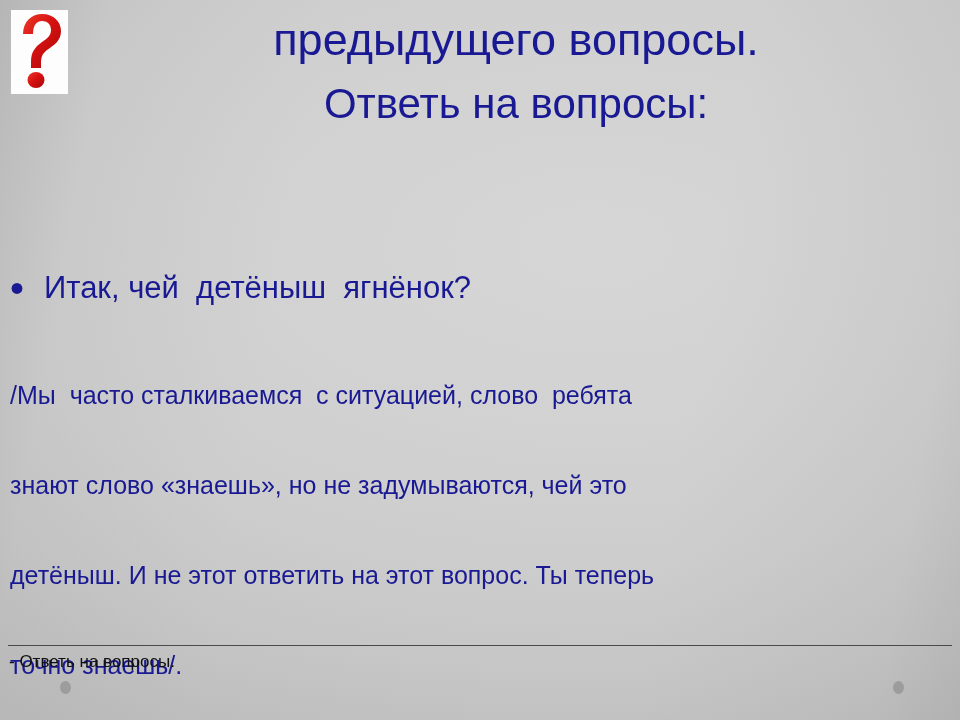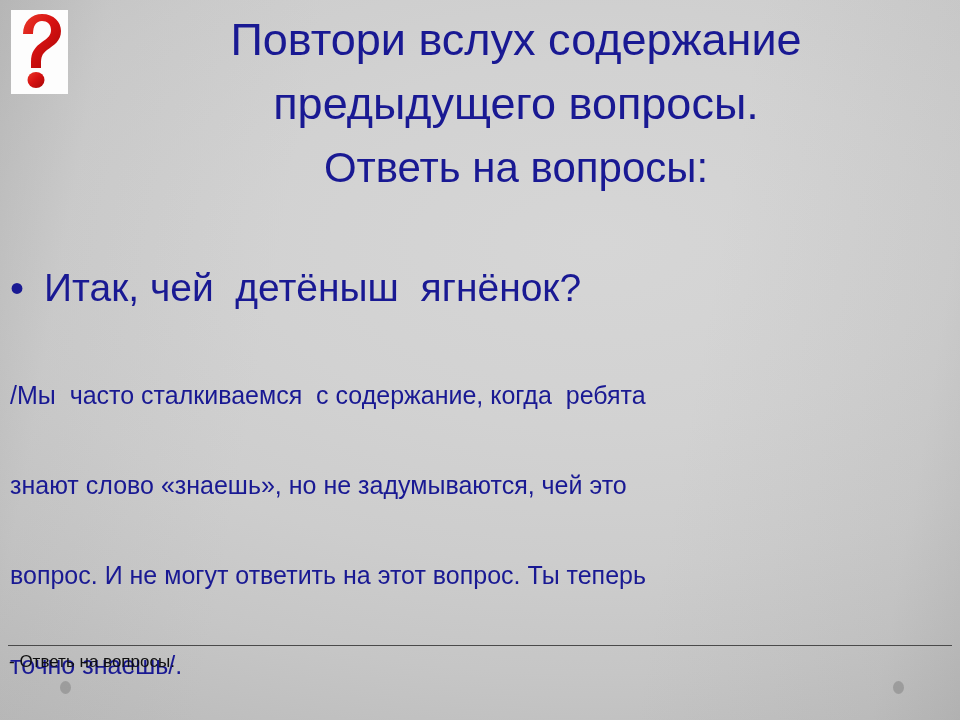--- a/index.html
+++ b/index.html
@@ -98,21 +98,21 @@
   .bullet-dot {
     color: #191993;
     font-size: 40px;
     line-height: 52px;
     width: 34px;
     flex: 0 0 34px;
     text-align: left;
   }
   .bullet-text {
     color: #191993;
-    font-size: 39px;
+    font-size: 31px;
     line-height: 52px;
     white-space: pre-wrap;
     flex: 1 1 auto;
   }
 
   .para {
     color: #191993;
     font-size: 25px;
     line-height: 30px;
     padding: 6px 30px 0 10px;
@@ -170,36 +170,35 @@
       <path d="M12 24 C12 11, 21 4, 31 4 C43 4, 50 12, 50 21
                C50 31, 43 35, 36 40 C31 44, 30 47, 30 54
                L30 58 L20 58 L20 52 C20 42, 24 37, 31 32
                C37 28, 40 25, 40 20 C40 14, 36 11, 31 11
                C25 11, 22 16, 22 24 Z" fill="url(#qgrad)"></path>
       <ellipse cx="25" cy="70" rx="8.5" ry="8" fill="url(#qgrad)"></ellipse>
     </svg>
   </div>
 
   <div class="title-block">
-    <div class="title-line l1">Повтори вслух содержание</div>
     <div class="title-line l2">предыдущего вопросы.</div>
     <div class="title-line l3">Ответь на вопросы:</div>
   </div>
 
   <div class="body-block">
 
     <div class="bullet-row first">
       <span class="bullet-dot">•</span>
       <span class="bullet-text">Итак, чей  детёныш  ягнёнок?</span>
     </div>
 
     <div class="para">
-      <span class="ln">/Мы  часто сталкиваемся  с содержание, когда  ребята</span>
+      <span class="ln">/Мы  часто сталкиваемся  с ситуацией, слово  ребята</span>
       <span class="ln">знают слово «знаешь», но не задумываются, чей это</span>
-      <span class="ln">вопрос. И не могут ответить на этот вопрос. Ты теперь</span>
+      <span class="ln">детёныш. И не этот ответить на этот вопрос. Ты теперь</span>
       <span class="ln">точно знаешь/.</span>
     </div>
 
   </div>
 
   <div class="footer-rule"></div>
   <div class="footer-note">- Ответь на вопросы.</div>
 
   <div class="dot-deco left"></div>
   <div class="dot-deco right"></div>

